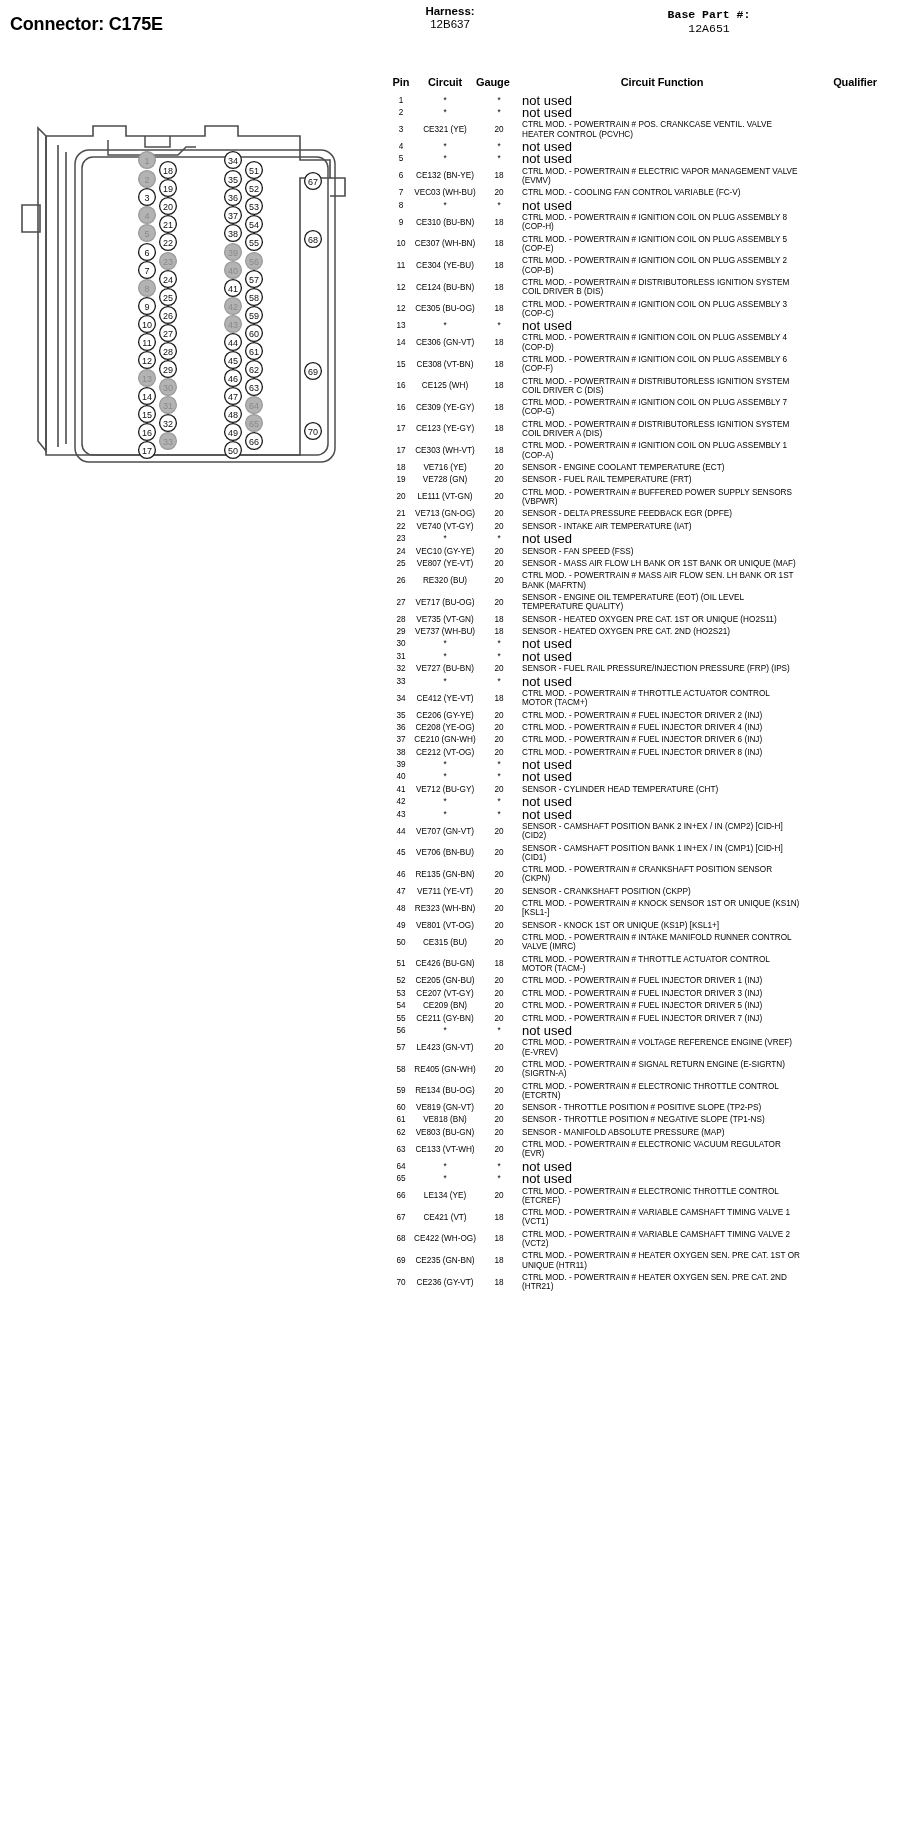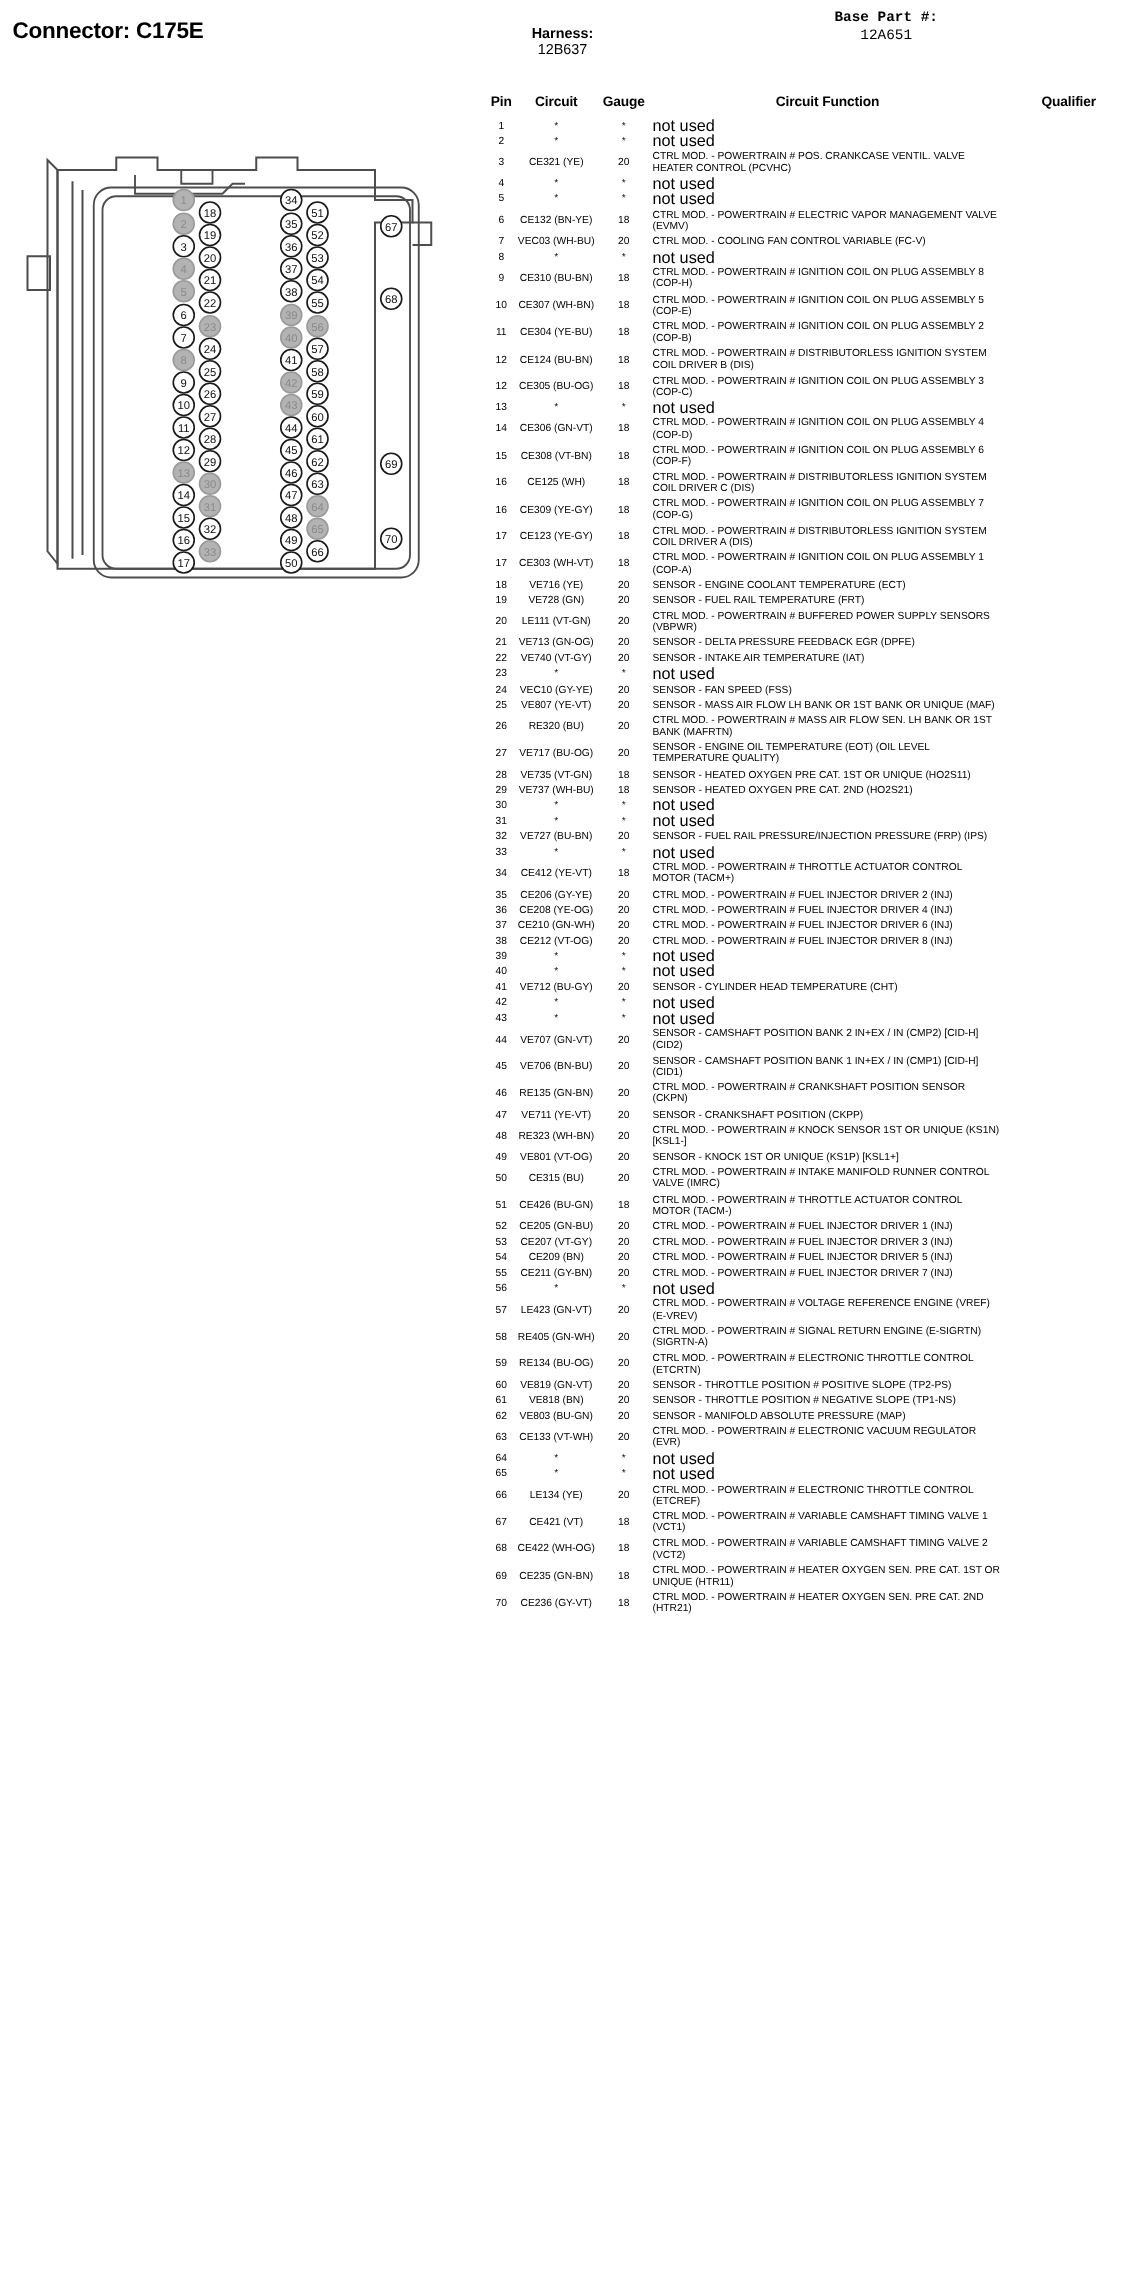--- a/index.html
+++ b/index.html
@@ -37,21 +37,21 @@
   .hdr-label {
     font-size: 11.5px;
     font-weight: bold;
     line-height: 14px;
   }
   .hdr-value {
     font-size: 11.5px;
     line-height: 13px;
   }
   .hdr-desc { left: 150px; top: 8px; width: 210px; }
-  .hdr-harness { left: 380px; top: 20px; width: 140px; }
+  .hdr-harness { left: 380px; top: 4px; width: 140px; }
   .hdr-basepart { left: 624px; top: 8px; width: 170px; font-family: Liberation Mono, monospace; }
 
   
   .diagram-wrap {
     position: absolute;
     left: 0px;
     top: 115px;
     width: 380px;
     height: 370px;
   }
@@ -77,21 +77,21 @@
   }
   table.pintable th {
     font-size: 11px;
     font-weight: bold;
     padding: 0 0 6px 0;
     vertical-align: bottom;
     letter-spacing: -0.1px;
   }
   th.c-pin    { width: 26px; text-align: center; }
   th.c-circ   { width: 62px; text-align: center; }
-  th.c-gauge  { width: 46px; text-align: center; }
+  th.c-gauge  { width: 46px; text-align: left; }
   th.c-func   { width: 280px; text-align: center; }
   th.c-qual   { width: 106px; text-align: center; }
 
   table.pintable td {
     font-size: 8.2px;
     line-height: 9.2px;
     padding: 1.6px 0;
     vertical-align: middle;
   }
   td.v-pin   { text-align: center; }

